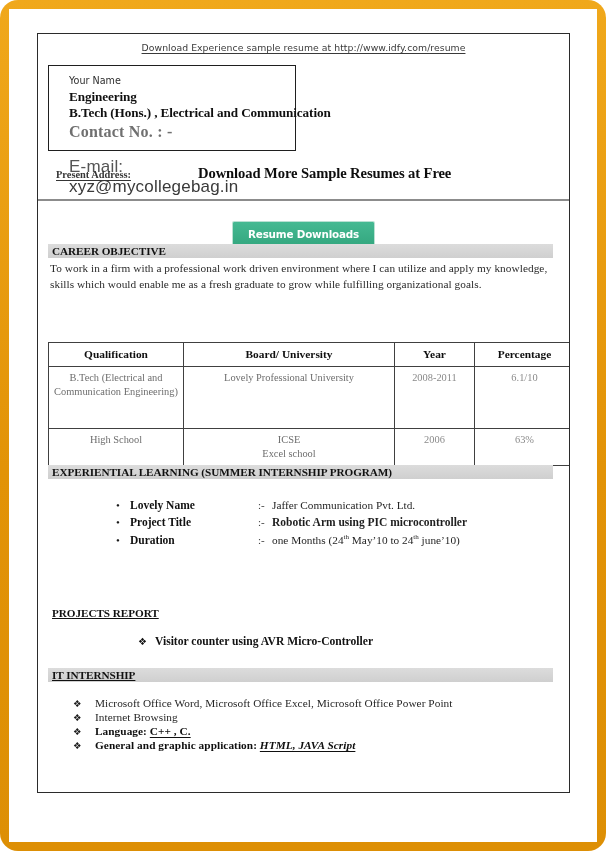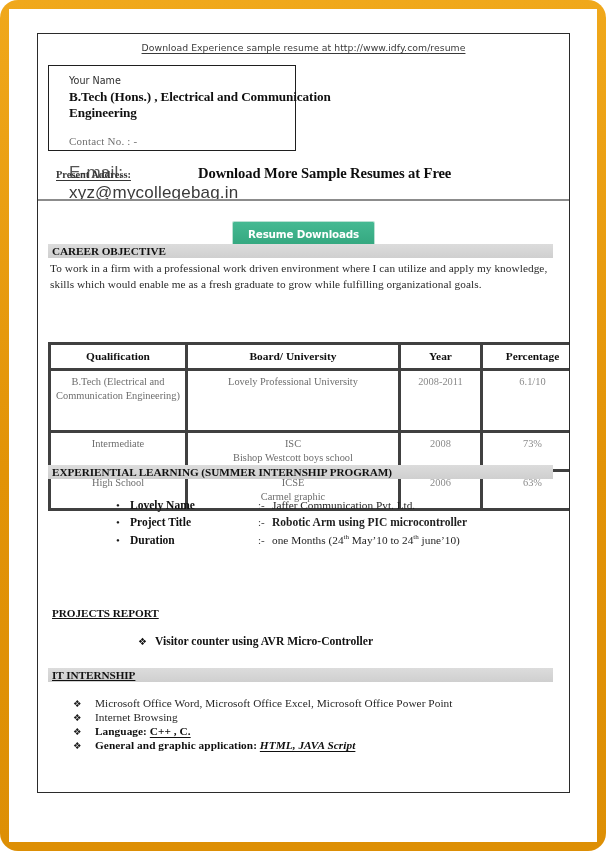--- a/index.html
+++ b/index.html
@@ -85,24 +85,25 @@
     font-family: "Liberation Serif", serif;
     font-weight: bold;
     font-size: 13.2px;
     line-height: 16px;
     color: #101010;
     letter-spacing: -0.1px;
     white-space: nowrap;
   }
   .contact-line {
     font-family: "Liberation Serif", serif;
-    font-size: 11px;
+    font-size: 16px;
     color: #707070;
-    margin-top: 14px;
+    margin-top: 2px;
     letter-spacing: .2px;
+    font-weight: bold;
   }
   .email-line {
     font-family: Liberation Sans, sans-serif;
     font-size: 17px;
     color: #555555;
     margin-top: 16px;
     letter-spacing: .2px;
   }
   .email-line .email-val { color: #3a3a3a; }
 
@@ -207,21 +208,21 @@
   
   table.creds {
     position: absolute;
     left: 10px;
     top: 308px;
     width: 498px;
     border-collapse: collapse;
     table-layout: fixed;
   }
   table.creds td, table.creds th {
-    border: 3px solid #404040;
+    border: 1px solid #404040;
     text-align: center;
     vertical-align: top;
     padding: 4px 3px;
     font-family: "Liberation Serif", serif;
   }
   table.creds th {
     font-size: 11.4px;
     font-weight: bold;
     color: #0f0f0f;
     padding: 5px 3px 6px 3px;
@@ -329,22 +330,22 @@
 
 <div id="frame">
   <div id="frame-inner">
 
     <div id="page">
 
       <div class="top-url">Download Experience sample resume at http://www.idfy.com/resume</div>
 
       <div class="name-box">
         <div class="your-name">Your Name</div>
+        <div class="degree-line">Engineering</div>
         <div class="degree-line">B.Tech (Hons.) , Electrical and Communication</div>
-        <div class="degree-line">Engineering</div>
         <div class="contact-line">Contact No. : -</div>
         <div class="email-line">
           <span>E-mail:</span>
           <span class="email-val">xyz@mycollegebag.in</span>
         </div>
       </div>
 
       <div class="addr-row">
         <div class="present-address">Present Address:</div>
         <div class="promo-head">Download More Sample Resumes at Free</div>
@@ -372,33 +373,24 @@
           </tr>
         </thead>
         <tbody>
           <tr style="height:62px;">
             <td>B.Tech (Electrical and Communication Engineering)</td>
             <td>Lovely Professional University</td>
             <td class="yr">2008-2011</td>
             <td class="pct">6.1/10</td>
           </tr>
           <tr style="height:32px;">
-            <td>Intermediate</td>
-            <td>
-              <span>ISC</span><br>
-              <span>Bishop Westcott boys school</span>
-            </td>
-            <td class="yr">2008</td>
-            <td class="pct">73%</td>
-          </tr>
-          <tr style="height:32px;">
             <td>High School</td>
             <td>
               <span>ICSE</span><br>
-              <span>Carmel graphic</span>
+              <span>Excel school</span>
             </td>
             <td class="yr">2006</td>
             <td class="pct">63%</td>
           </tr>
         </tbody>
       </table>
 
       <div class="sec-bar" style="top:431px;">
         <span>EXPERIENTIAL LEARNING (SUMMER INTERNSHIP PROGRAM)</span>
       </div>

